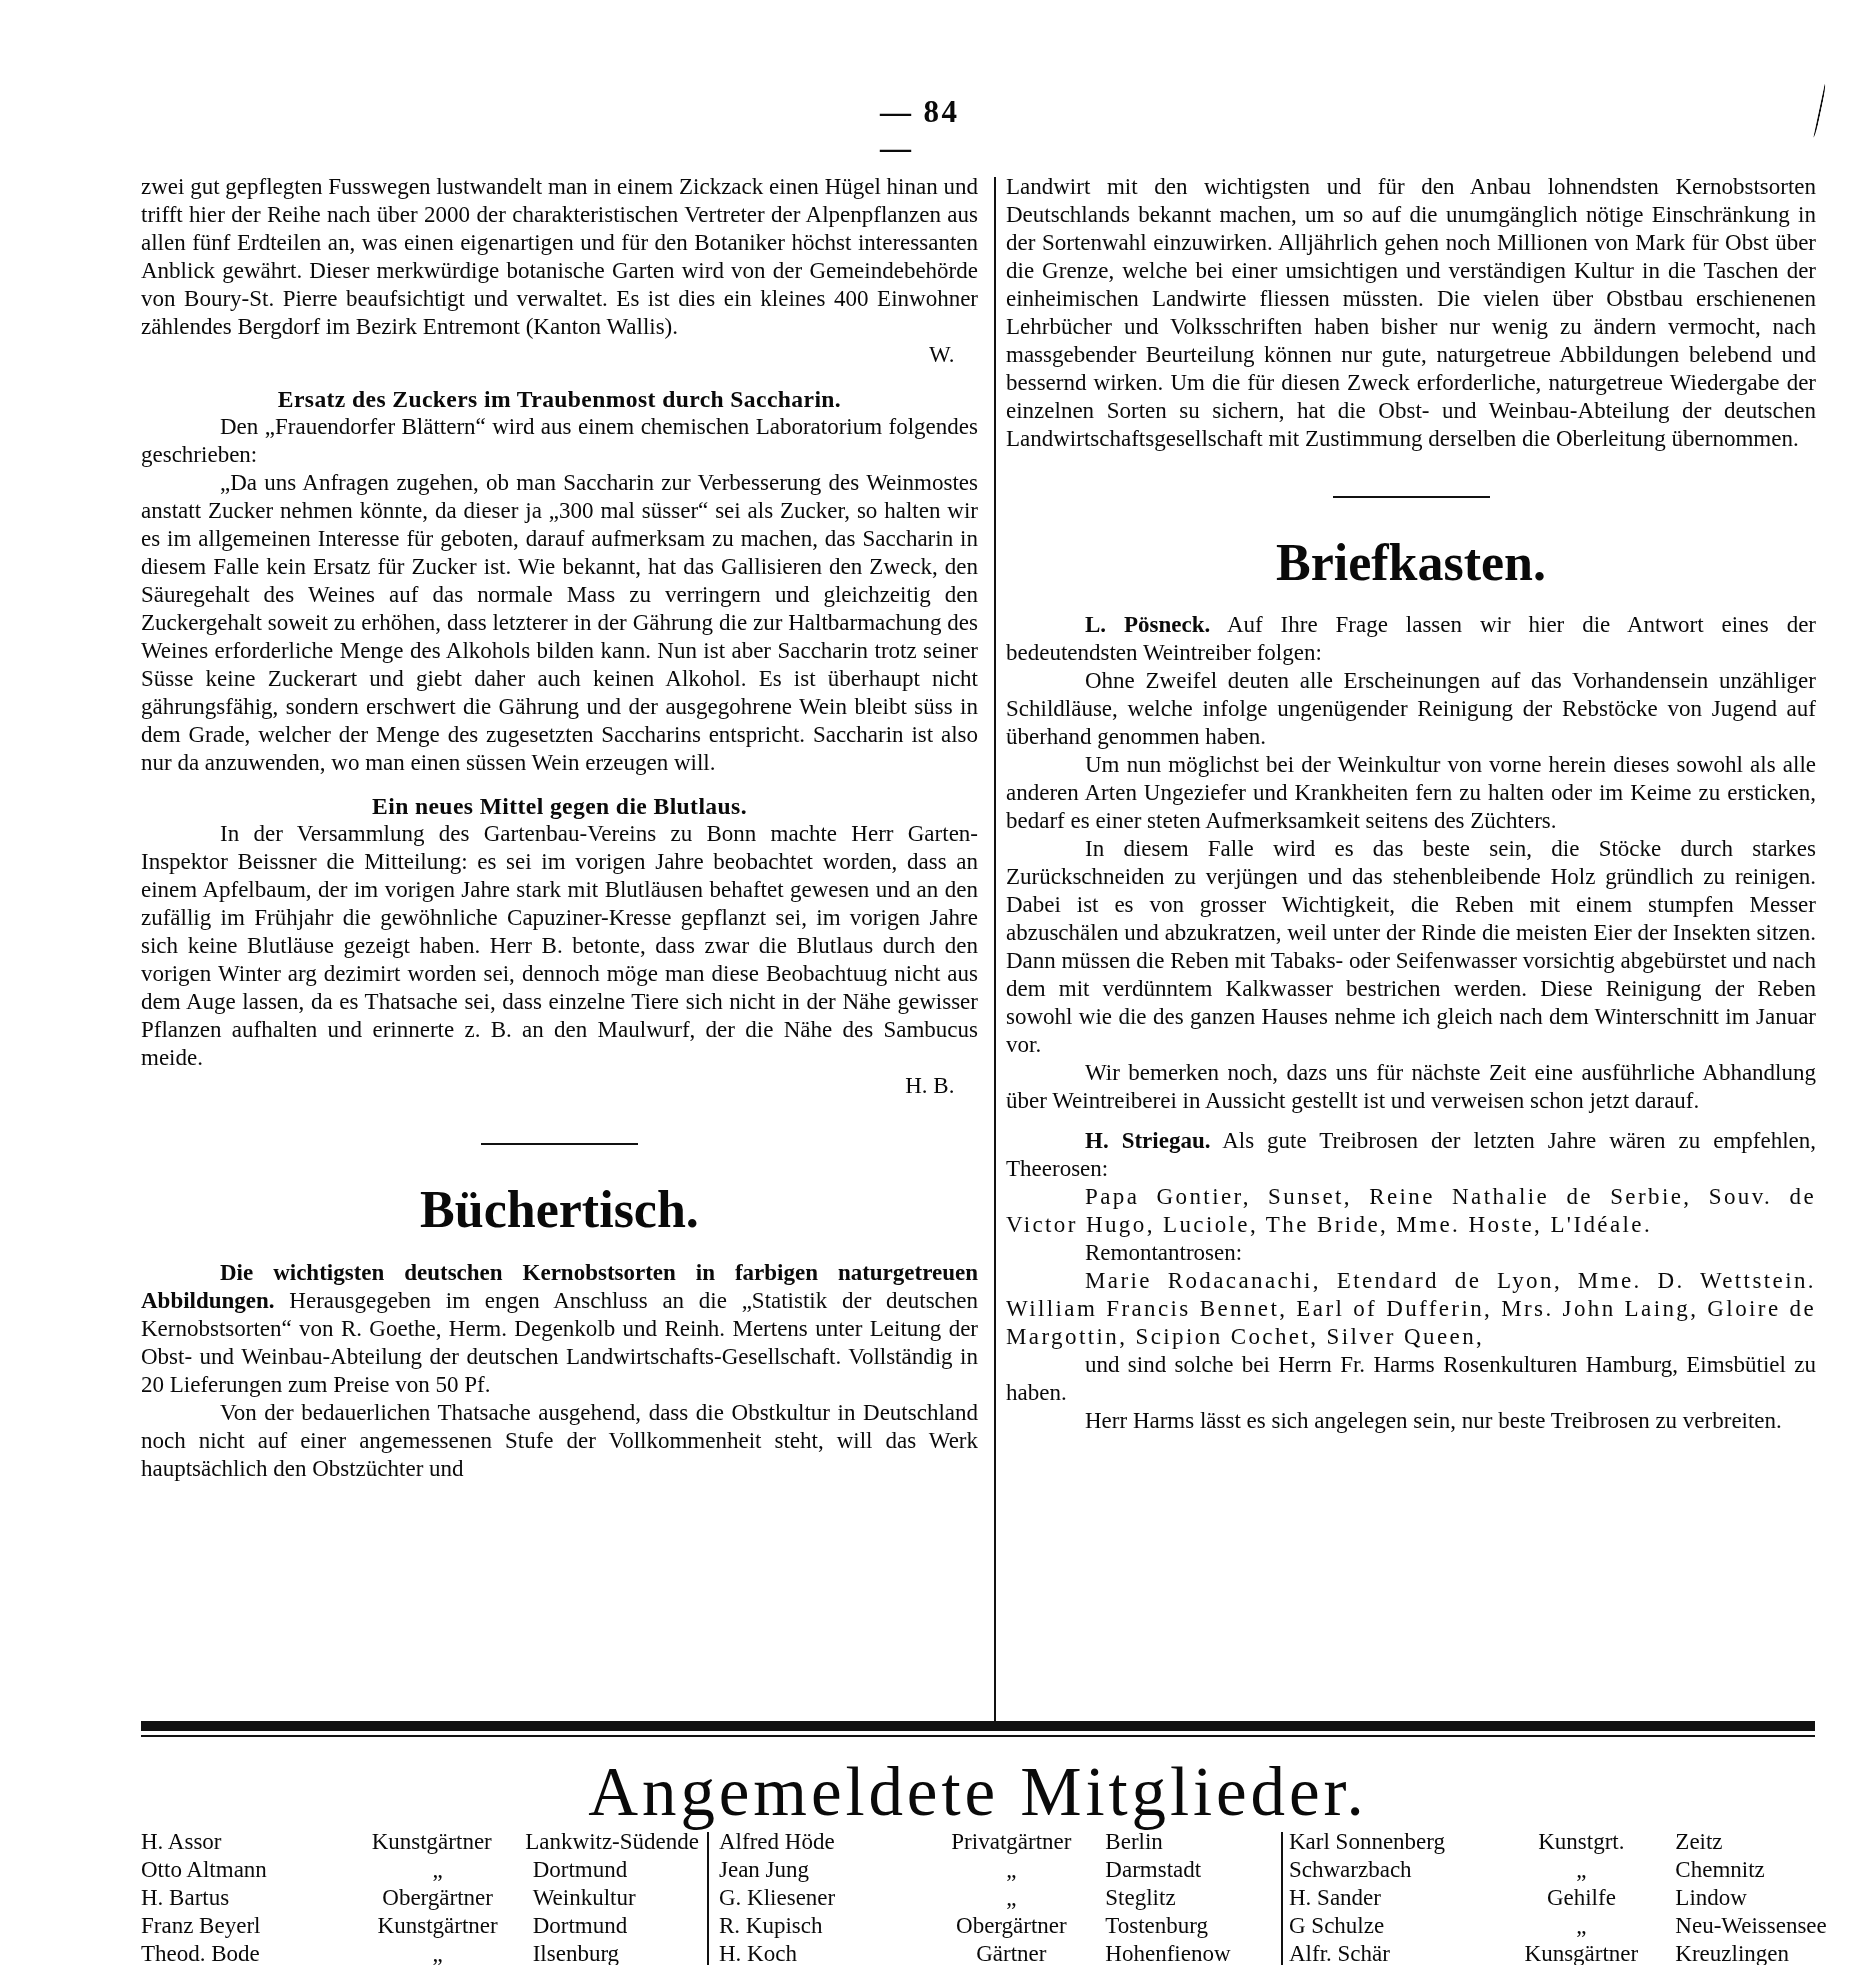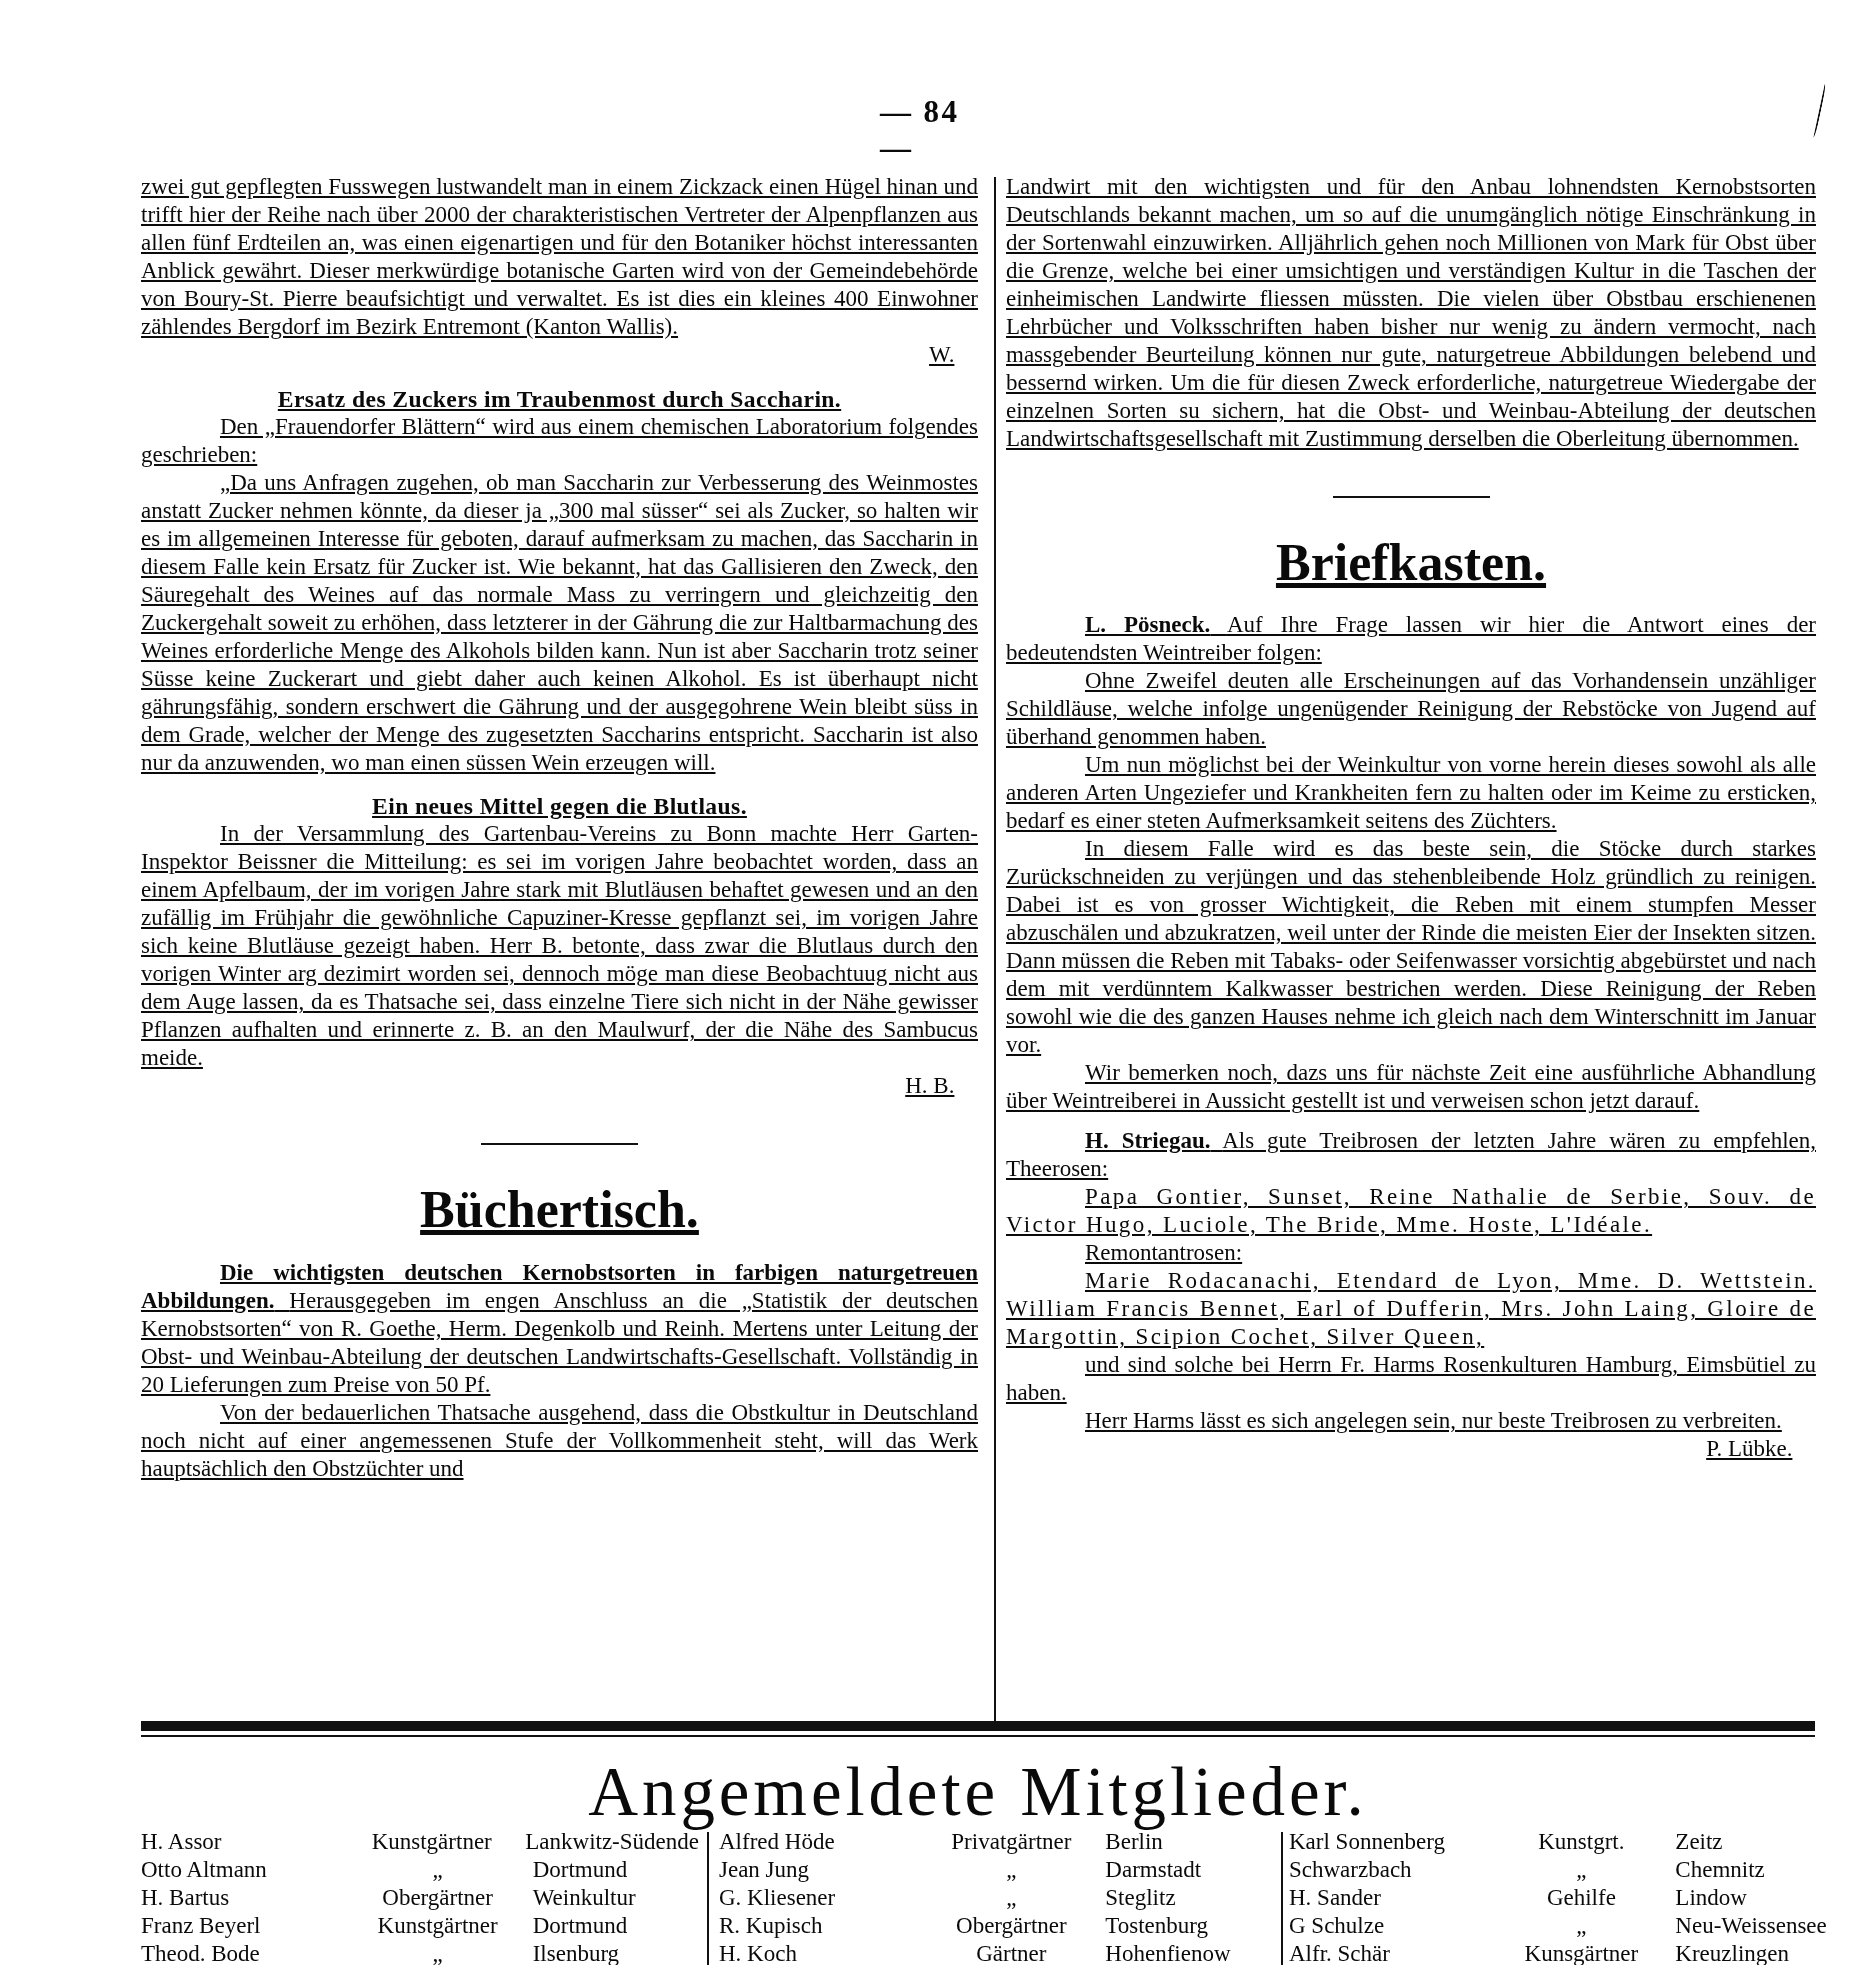--- a/index.html
+++ b/index.html
@@ -2,21 +2,21 @@
 <html style="font-size:6.3px"><head>
 <meta charset="utf-8">
 <style>
   html, body { margin: 0; padding: 0; background: #ffffff; }
   body { width: 1876px; height: 2655px; position: relative; overflow: hidden;
          font-family: "Liberation Serif", "DejaVu Serif", serif; color: #0a0a0a; }
   .page-number { position: absolute; top: 94px; left: 880px; width: 118px; text-align: left;
                  font-size: 31px; font-weight: bold; letter-spacing: 2.4px; }
   .corner-mark { position: absolute; top: 83px; left: 1816px; width: 3.1px; height: 55px;
                  border-right: 2px solid #111; transform: rotate(12deg); border-radius: 40%; }
-  .col { position: absolute; top: 173px; font-size: 23px; line-height: 28px; text-align: justify; text-decoration: underline; }
+  .col { position: absolute; top: 173px; font-size: 23px; line-height: 28px; text-align: justify; }
   .col-left { left: 141px; width: 837px; }
   .col-right { left: 1006px; width: 810px; top: 173px; }
   .col-divider { position: absolute; left: 994px; top: 177px; width: 2px; height: 1545px; background: #111; }
   p { margin: 0; }
   .indent { text-indent: 79px; }
   .signature { text-align: right; padding-right: 23.6px; }
   .article-heading { text-align: center; font-weight: bold; font-size: 23.6px; margin: 15.7px 0 0 0; letter-spacing: 0.4px; }
   .section-title { text-align: center; font-weight: bold; font-size: 52px; line-height: 67px; margin: 27.5px 0 15.7px 0; }
   .rule-short { width: 157px; height: 1.6px; background: #111; margin: 43px auto 31px auto; }
   .bold-lead { font-weight: bold; }
@@ -76,21 +76,20 @@
   <p class="indent">Um nun möglichst bei der Weinkultur von vorne herein dieses sowohl als alle anderen Arten Ungeziefer und Krankheiten fern zu halten oder im Keime zu ersticken, bedarf es einer steten Aufmerksamkeit seitens des Züchters.</p>
   <p class="indent">In diesem Falle wird es das beste sein, die Stöcke durch starkes Zurückschneiden zu verjüngen und das stehenbleibende Holz gründlich zu reinigen. Dabei ist es von grosser Wichtigkeit, die Reben mit einem stumpfen Messer abzuschälen und abzukratzen, weil unter der Rinde die meisten Eier der Insekten sitzen. Dann müssen die Reben mit Tabaks- oder Seifenwasser vorsichtig abgebürstet und nach dem mit verdünntem Kalkwasser bestrichen werden. Diese Reinigung der Reben sowohl wie die des ganzen Hauses nehme ich gleich nach dem Winterschnitt im Januar vor.</p>
   <p class="indent">Wir bemerken noch, dazs uns für nächste Zeit eine ausführliche Abhandlung über Weintreiberei in Aussicht gestellt ist und verweisen schon jetzt darauf.</p>
   <div class="gap-small"></div>
   <p class="indent"><span class="bold-lead">H. Striegau.</span> <span>Als gute Treibrosen der letzten Jahre wären zu empfehlen, Theerosen:</span></p>
   <p class="indent spaced">Papa Gontier, Sunset, Reine Nathalie de Serbie, Souv. de Victor Hugo, Luciole, The Bride, Mme. Hoste, L'Idéale.</p>
   <p class="indent">Remontantrosen:</p>
   <p class="indent spaced">Marie Rodacanachi, Etendard de Lyon, Mme. D. Wettstein. William Francis Bennet, Earl of Dufferin, Mrs. John Laing, Gloire de Margottin, Scipion Cochet, Silver Queen,</p>
   <p class="indent">und sind solche bei Herrn Fr. Harms Rosenkulturen Hamburg, Eimsbütiel zu haben.</p>
   <p class="indent">Herr Harms lässt es sich angelegen sein, nur beste Treibrosen zu verbreiten.</p>
-  <p class="signature">P. Lübke.</p>
 </div>
 
 <div class="thick-bar"></div>
 <div class="thin-bar"></div>
 <div class="members-title">Angemeldete Mitglieder.</div>
 
 <div class="members members-col-1">
     <div class="mrow">
       <span class="name">H. Assor</span>
       <span class="occ">Kunstgärtner</span>

